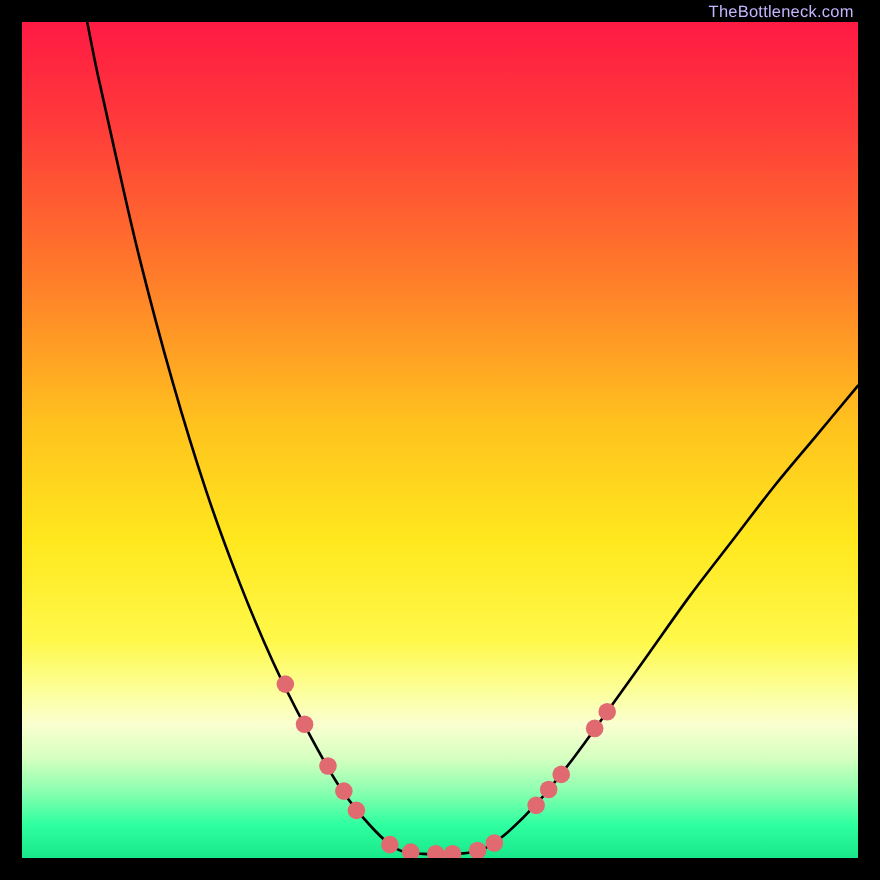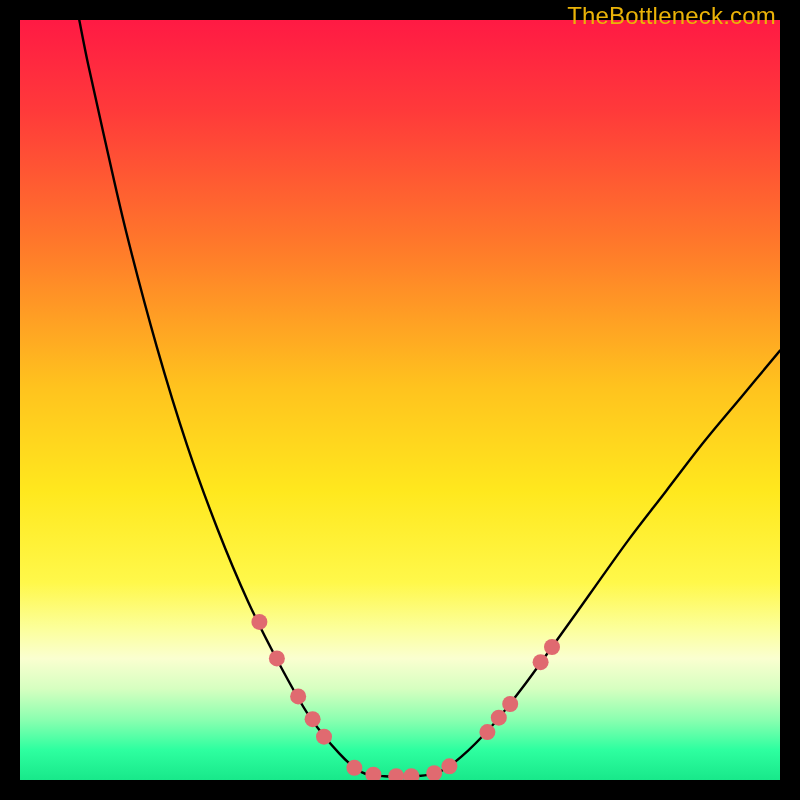--- a/index.html
+++ b/index.html
@@ -16,23 +16,23 @@
     left: 20px;
     top: 20px;
     width: 760px;
     height: 760px;
     background: #000;
   }
   .watermark {
     position: absolute;
     top: 2px;
     right: 24px;
-    font-size: 24px;
+    font-size: 15px;
     font-weight: 500;
-    color: #eab308;
+    color: #c4b5fd;
     letter-spacing: 0.2px;
     z-index: 10;
   }
   svg {
     display: block;
   }
 </style>
 </head>
 <body>
 

